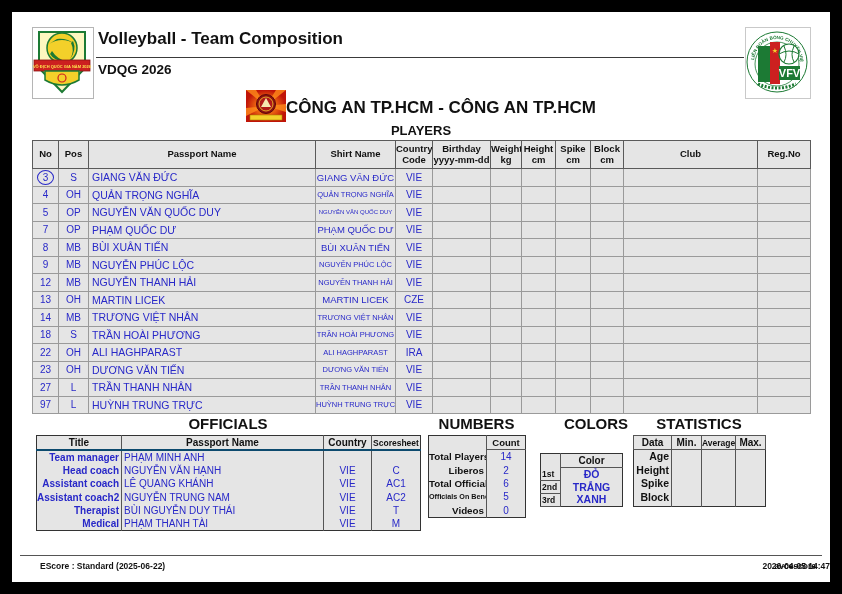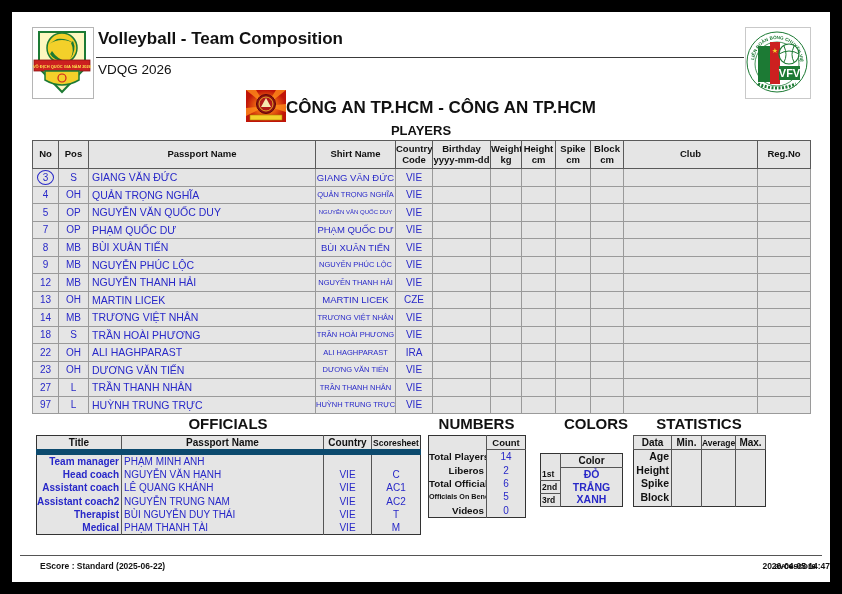--- a/index.html
+++ b/index.html
@@ -1,18 +1,18 @@
 <!DOCTYPE html>
 <html><head>
 <meta charset="utf-8">
 <style>
   html,body{margin:0;padding:0;background:#000;}
   body{width:842px;height:594px;font-family:"Liberation Sans",sans-serif;}
   #page{position:relative;width:818px;height:570px;background:#fff;margin:12px;overflow:hidden;}
-  .abs{position:absolute;}
+  .abs{position:absolute;font-weight:bold;}
 
   
   .logo-box{position:absolute;background:#fff;}
   .logo-left{left:20px;top:15px;width:60px;height:70px;border:1px solid #b5b5b5;}
   .logo-right{left:733px;top:15px;width:64px;height:70px;border:1px solid #c9c9c9;}
   .hdr-title{left:86px;top:17px;font-size:17px;font-weight:bold;color:#111;}
   .hdr-rule{left:84px;top:45px;width:648px;border-top:1.5px solid #3a3a3a;height:0;}
   .hdr-sub{left:86px;top:50px;font-size:13.5px;color:#111;}
 
   
@@ -35,21 +35,21 @@
   .players td.c{text-align:center;}
   .players td.shirt{font-size:9.5px;}
   .players td.shirt.sm{font-size:7.5px;}
   .players td.shirt.xs{font-size:6px;}
   .no-wrap{display:inline-block;min-width:13px;height:13px;line-height:13px;}
   .captain{border:1px solid #2828c8;border-radius:50%;padding:0 1px;}
 
   
   .officials-h{left:24px;top:403px;width:384px;font-size:15px;}
   .officials{left:24px;top:423px;width:384px;border:1.5px solid #333;}
-  .officials th{border-right:1px solid #555;border-bottom:6px solid #0c4a6e;font-size:10px;color:#111;height:13px;}
+  .officials th{border-right:1px solid #555;border-bottom:2px solid #0c4a6e;font-size:10px;color:#111;height:13px;}
   .officials th.sc{font-size:8.5px;}
   .officials td{border-right:1px solid #555;font-size:10px;height:13.2px;color:#2828c8;vertical-align:middle;}
   .officials td.title{font-weight:bold;text-align:right;padding-right:2px;}
   .officials td.nm{text-align:left;padding-left:2px;}
   .officials td.ct,.officials td.sc{text-align:center;}
   .officials td:last-child,.officials th:last-child{border-right:none;}
 
   
   .numbers-h{left:404px;top:403px;width:121px;font-size:15px;}
   .numbers{left:416px;top:423px;width:97px;border:1.5px solid #333;}

